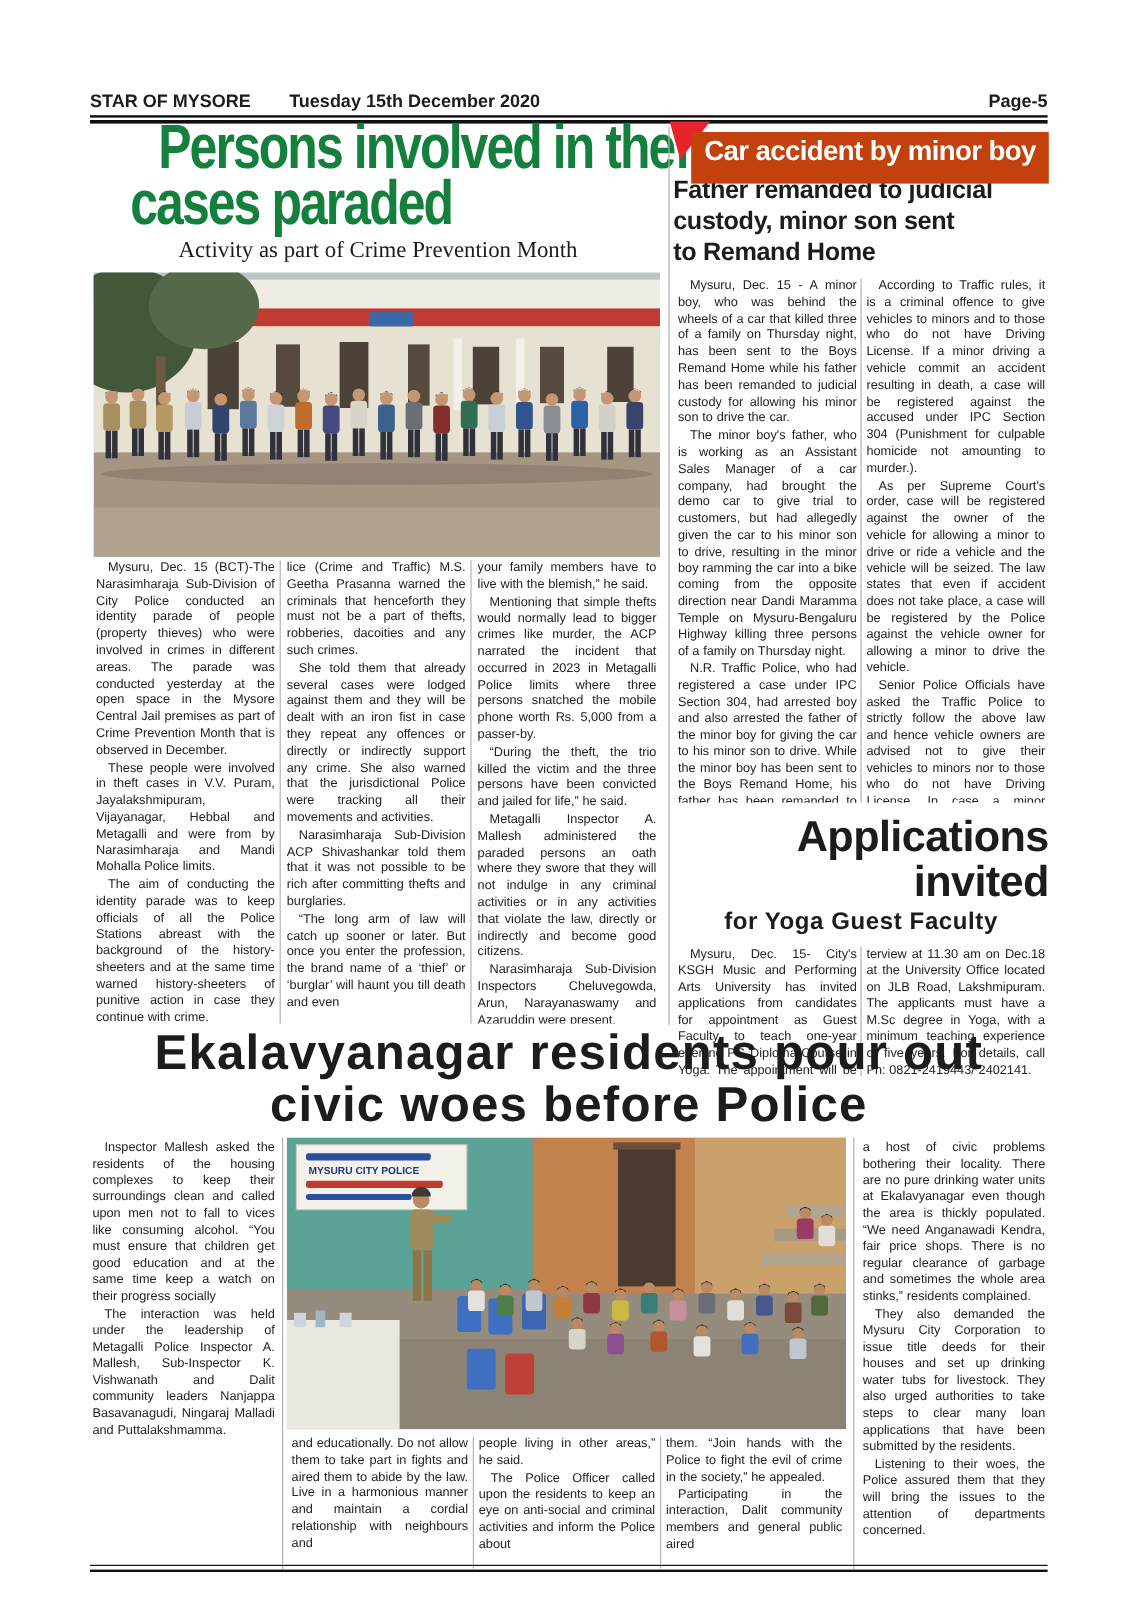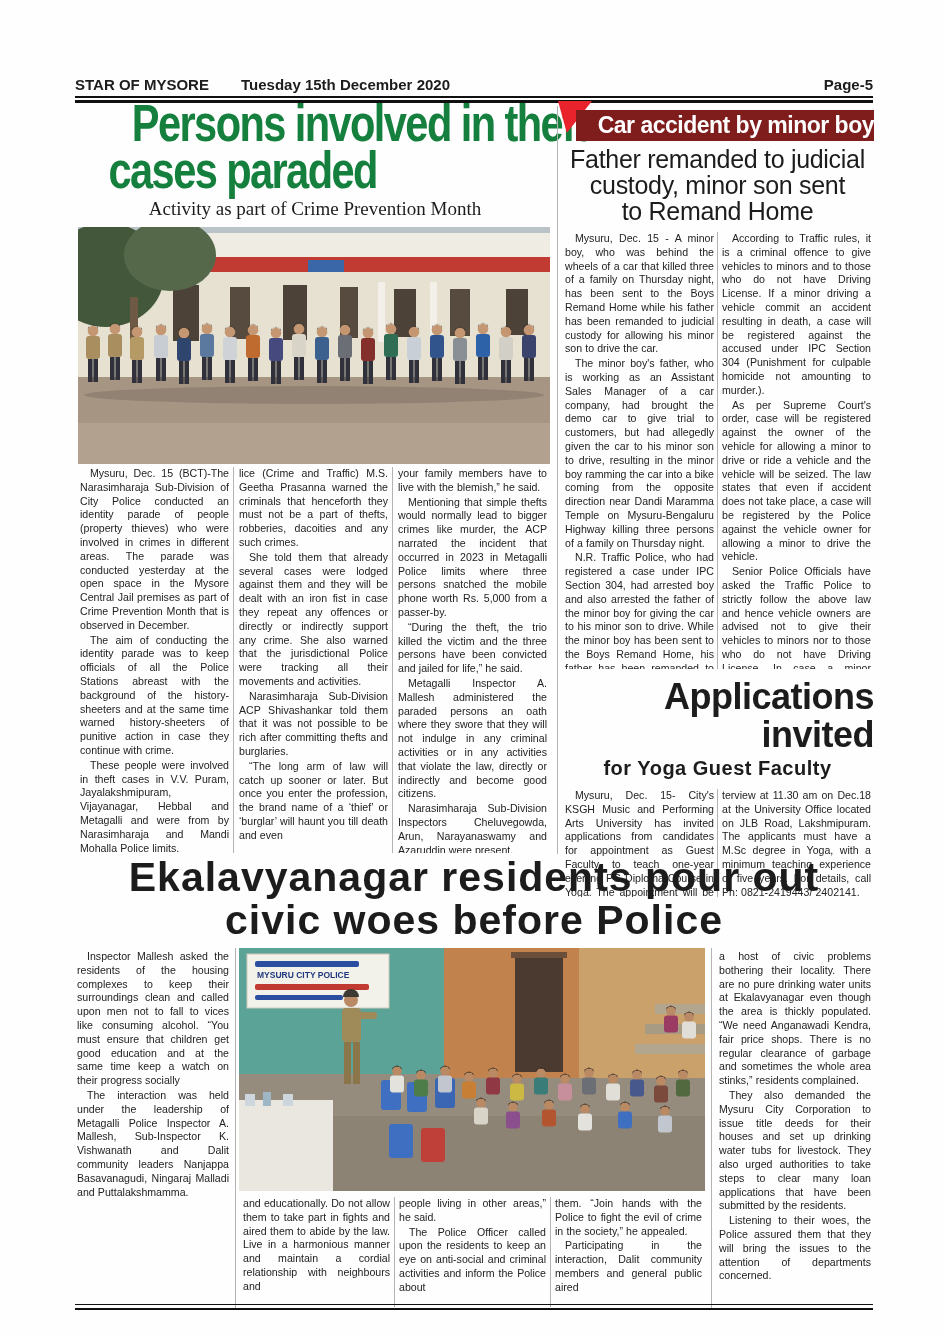--- a/index.html
+++ b/index.html
@@ -26,25 +26,25 @@
   .red-h .sqz{display:inline-block;transform:scaleX(.8);transform-origin:center;}
   .serif-sub{font-family:"Liberation Serif",serif;font-size:19px;text-align:center;margin-top:4px;}
   .photo1{margin:7px 0 0 3px;width:472px;height:237px;display:block;}
   .theft .colwrap{margin-top:3px;height:386px;}
   .theft .ncol{width:149px;padding:0 4px 0 5px;}
   
   .vline{position:absolute;width:1px;background:#b3b3b3;}
   
   .accident{position:absolute;top:100px;left:561px;width:313px;}
   .banner-row{position:relative;height:42px;}
-  .banner{position:absolute;left:15px;top:10px;right:0;height:31px;background:#7f1d1d;color:#fff;
-          font-weight:bold;font-size:23px;text-align:right;line-height:31px;letter-spacing:-.5px;}
+  .banner{position:absolute;left:15px;top:10px;right:0;height:43px;background:#c2410c;color:#fff;
+          font-weight:bold;font-size:23px;text-align:center;line-height:31px;letter-spacing:-.5px;}
   .flag{position:absolute;left:-3px;top:1px;width:34px;height:32px;background:#e8232b;
         clip-path:polygon(0 0,100% 0,26% 100%);}
-  .acc-h{font-weight:normal;font-size:25px;line-height:26px;text-align:center;margin-top:4px;
+  .acc-h{font-weight:bold;font-size:21px;line-height:26px;text-align:left;margin-top:4px;
          letter-spacing:-.3px;}
   .accident .colwrap{margin-top:8px;height:437px;justify-content:space-between;}
   .accident .ncol{width:149px;padding:0 3px 0 4px;}
   
   .yoga-h1{font-weight:bold;font-size:36px;line-height:38px;text-align:right;margin-top:9px;letter-spacing:-.5px;}
   .yoga-h2{font-weight:bold;font-size:20px;line-height:29px;text-align:center;letter-spacing:.5px;}
   .yoga .colwrap{margin-top:6px;height:108px;}
   .yoga .ncol{width:149px;padding:0 3px 0 4px;}
   
   .ekal{position:absolute;top:856px;left:75px;width:798px;}
@@ -127,22 +127,22 @@
       <use href="#prs" x="352" y="97" style="color:#32548c"></use>
       <use href="#prs" x="375" y="100" style="color:#8a8f96"></use>
       <use href="#prs" x="398" y="96" style="color:#2d62a8"></use>
       <use href="#prs" x="421" y="99" style="color:#d2cfc6"></use>
       <use href="#prs" x="444" y="97" style="color:#39436b"></use>
     </svg>
 
     <div class="colwrap">
       <div class="ncol">
         <p class="bp">Mysuru, Dec. 15 (BCT)-The Narasimharaja Sub-Division of City Police conducted an identity parade of people (property thieves) who were involved in crimes in different areas. The parade was conducted yesterday at the open space in the Mysore Central Jail premises as part of Crime Prevention Month that is observed in December.</p>
+        <p class="bp">These people were involved in theft cases in V.V. Puram, Jayalakshmipuram, Vijayanagar, Hebbal and Metagalli and were from by Narasimharaja and Mandi Mohalla Police limits.</p>
         <p class="bp">The aim of conducting the identity parade was to keep officials of all the Police Stations abreast with the background of the history-sheeters and at the same time warned history-sheeters of punitive action in case they continue with crime.</p>
-        <p class="bp">These people were involved in theft cases in V.V. Puram, Jayalakshmipuram, Vijayanagar, Hebbal and Metagalli and were from by Narasimharaja and Mandi Mohalla Police limits.</p>
 
       </div>
       <div class="ncol">
         <p class="bp cont">lice (Crime and Traffic) M.S. Geetha Prasanna warned the criminals that henceforth they must not be a part of thefts, robberies, dacoities and any such crimes.</p>
         <p class="bp">She told them that already several cases were lodged against them and they will be dealt with an iron fist in case they repeat any offences or directly or indirectly support any crime. She also warned that the jurisdictional Police were tracking all their movements and activities.</p>
         <p class="bp">Narasimharaja Sub-Division ACP Shivashankar told them that it was not possible to be rich after committing thefts and burglaries.</p>
         <p class="bp">“The long arm of law will catch up sooner or later. But once you enter the profession, the brand name of a ‘thief’ or ‘burglar’ will haunt you till death and even</p>
       </div>
       <div class="ncol">
         <p class="bp cont">your family members have to live with the blemish,” he said.</p>

